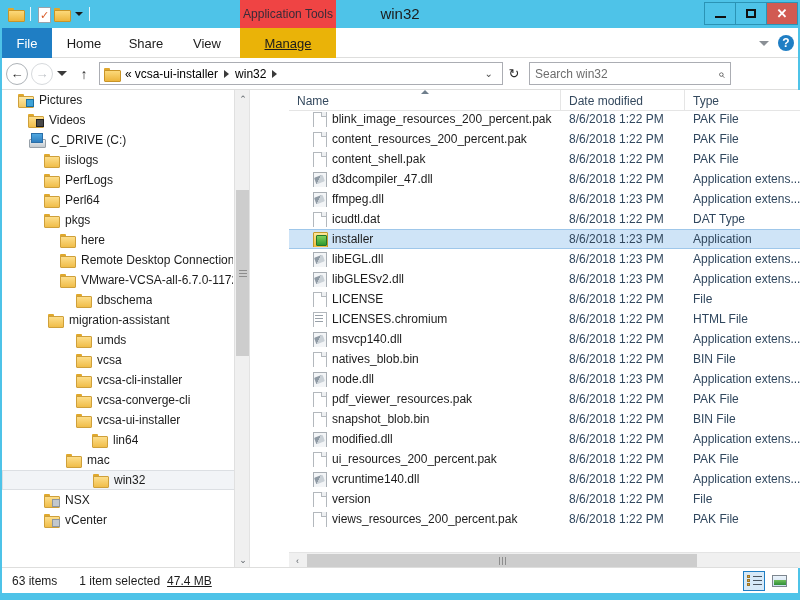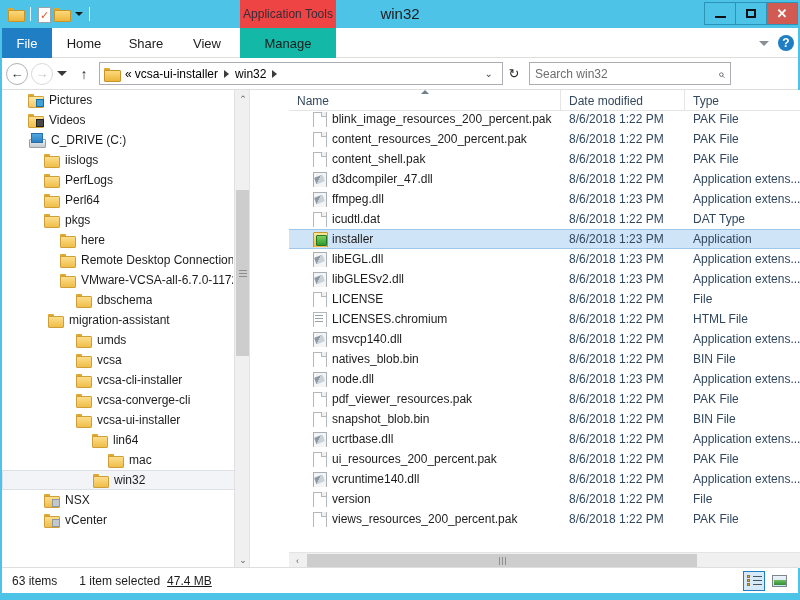--- a/index.html
+++ b/index.html
@@ -108,21 +108,21 @@
   }
   .tab {
     position: absolute; top: 0; height: 30px;
     display: flex; align-items: center; justify-content: center;
     font-size: 13px; color: #1c1c1c; padding: 0 12px;
   }
   .tab.file {
     left: 0; width: 50px;
     background: #1f7ec4; color: #fff;
   }
-  .tab.manage-under { background: #14b8a6; }
+  .tab.manage-under { background: #eab308; text-decoration: underline; }
   #ribbon-right {
     position: absolute; right: 4px; top: 0; height: 30px;
     display: flex; align-items: center; gap: 9px;
   }
   .chev-down {
     width: 0; height: 0;
     border-left: 5px solid transparent;
     border-right: 5px solid transparent;
     border-top: 5px solid #8a8f95;
   }
@@ -492,21 +492,21 @@
     <div id="searchbox">
       <span>Search win32</span>
       <span class="search-glyph">⌕</span>
     </div>
   </div>
 
   <div id="main">
 
     <div id="sidebar">
       <div id="tree">
-          <div class="tnode" style="padding-left: 26px;">
+          <div class="tnode" style="padding-left: 16px;">
             <span class="ficon pics">
               <span class="pic-badge"></span>
             </span>
             <span class="tlabel">Pictures</span>
           </div>
           <div class="tnode" style="padding-left: 26px;">
             <span class="ficon">
               <span class="vid-badge"></span>
             </span>
             <span class="tlabel">Videos</span>
@@ -568,21 +568,21 @@
             <span class="tlabel">vcsa-converge-cli</span>
           </div>
           <div class="tnode" style="padding-left: 74px;">
             <span class="ficon"></span>
             <span class="tlabel">vcsa-ui-installer</span>
           </div>
           <div class="tnode" style="padding-left: 90px;">
             <span class="ficon"></span>
             <span class="tlabel">lin64</span>
           </div>
-          <div class="tnode" style="padding-left: 90px; margin-left: 16px;">
+          <div class="tnode" style="padding-left: 64px;">
             <span class="ficon"></span>
             <span class="tlabel">mac</span>
           </div>
           <div class="tnode sel" style="padding-left: 90px;">
             <span class="ficon"></span>
             <span class="tlabel">win32</span>
           </div>
           <div class="tnode" style="padding-left: 42px;">
             <span class="ficon">
               <span class="zip-badge"></span>
@@ -745,21 +745,21 @@
             <div class="fname">
               <span class="ic generic"></span>
               <span>snapshot_blob.bin</span>
             </div>
             <div class="fdate">8/6/2018 1:22 PM</div>
             <div class="ftype">BIN File</div>
           </div>
           <div class="frow">
             <div class="fname">
               <span class="ic dll"></span>
-              <span>ucrtbase.dll</span>
+              <span>modified.dll</span>
             </div>
             <div class="fdate">8/6/2018 1:22 PM</div>
             <div class="ftype">Application extens...</div>
           </div>
           <div class="frow">
             <div class="fname">
               <span class="ic generic"></span>
               <span>ui_resources_200_percent.pak</span>
             </div>
             <div class="fdate">8/6/2018 1:22 PM</div>

